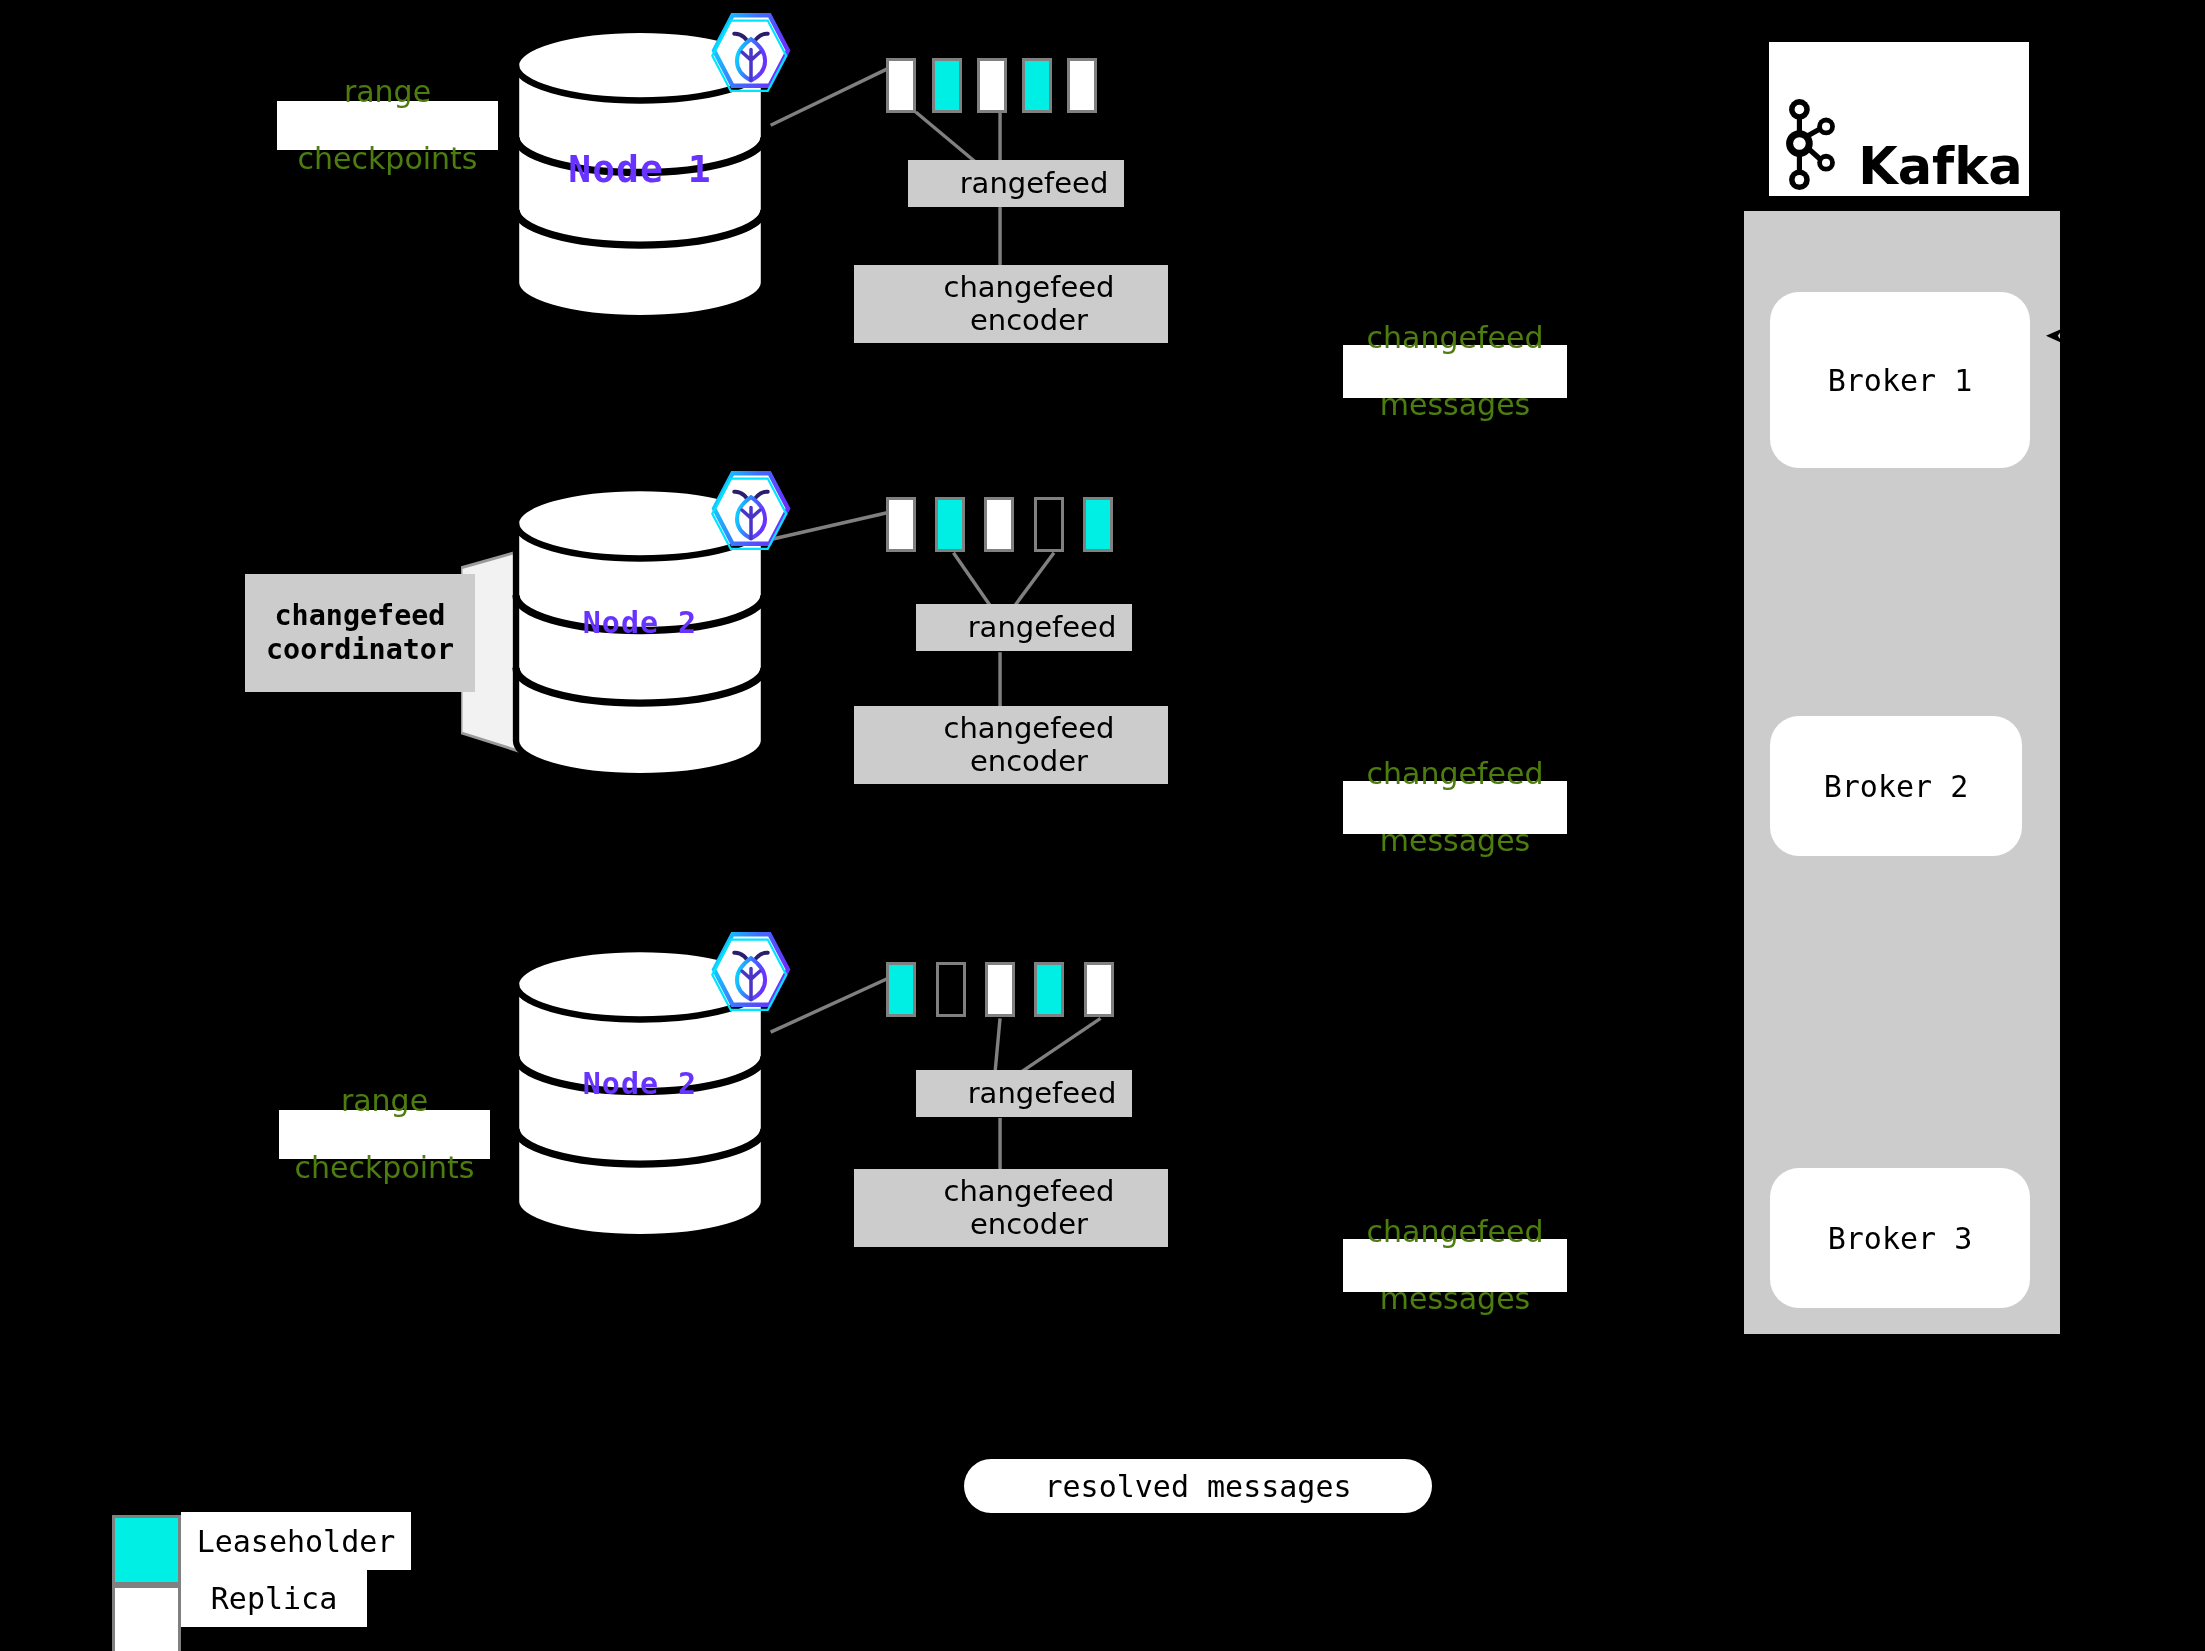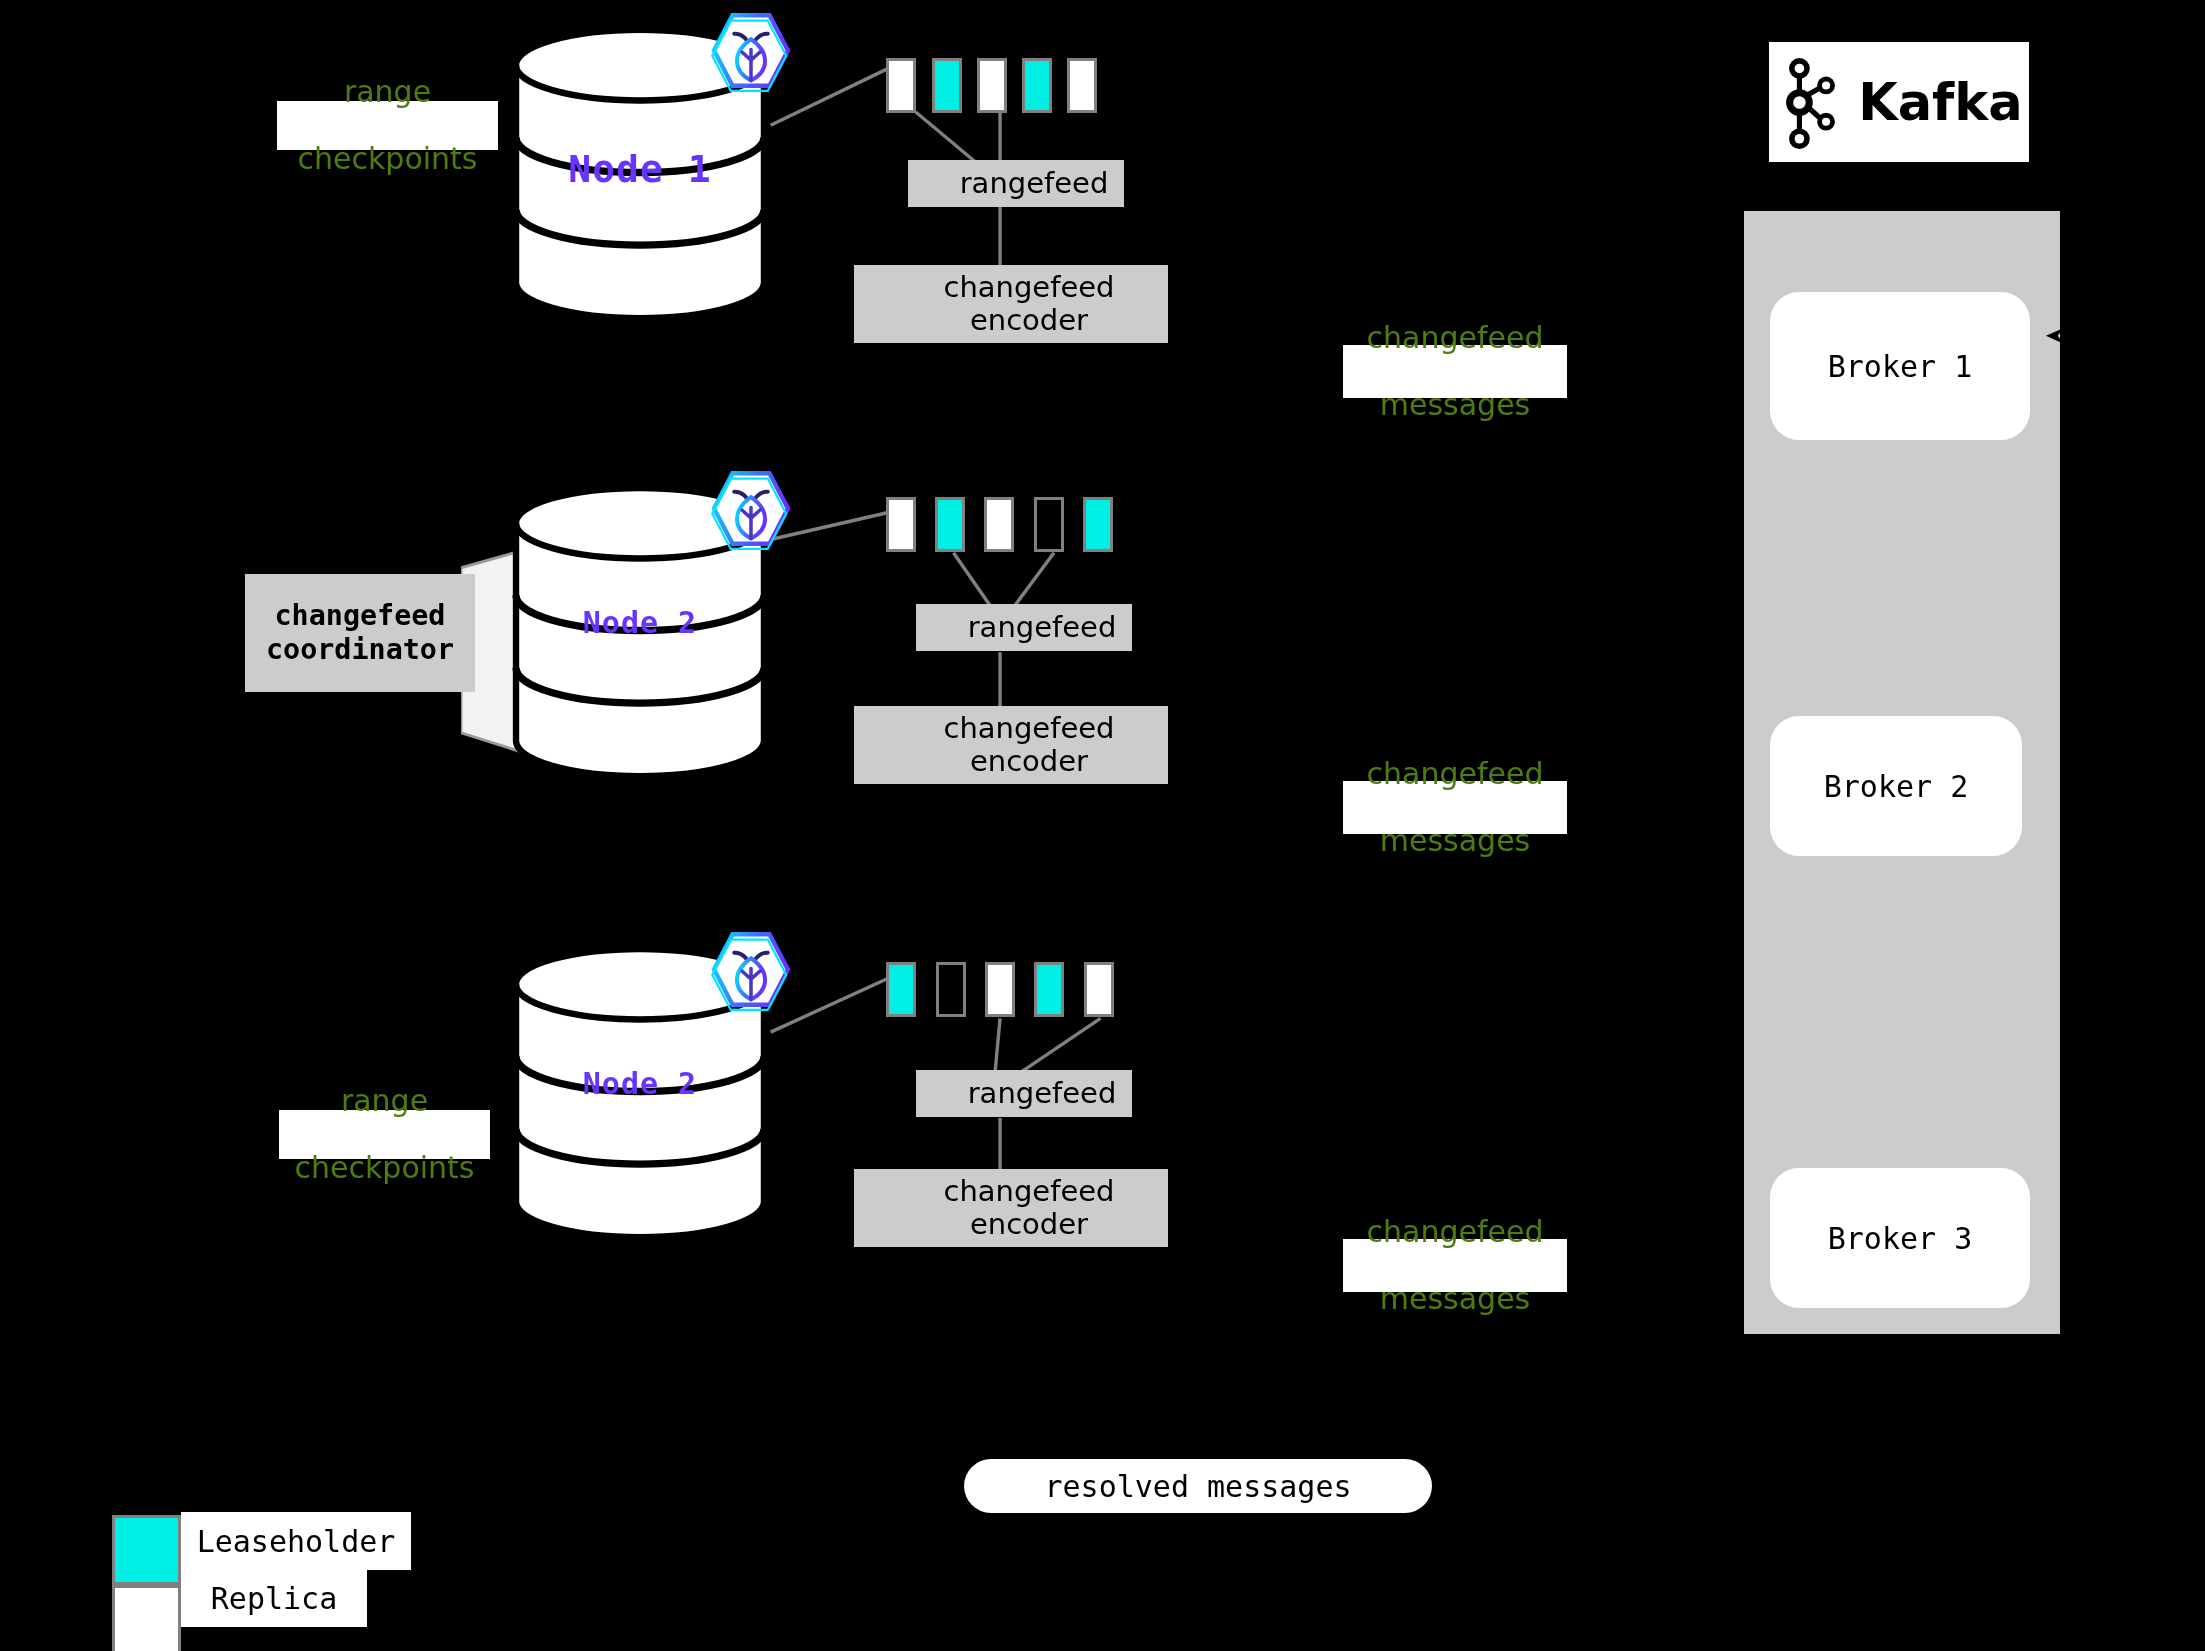--- a/index.html
+++ b/index.html
@@ -259,21 +259,21 @@
   <div class="abs label-box" style="left:1343px;top:345px;width:224px;height:53px;font-size:30px;">
     <span><span>changefeed</span><br><span>messages</span></span>
   </div>
   <div class="abs label-box" style="left:1343px;top:781px;width:224px;height:53px;font-size:30px;">
     <span><span>changefeed</span><br><span>messages</span></span>
   </div>
   <div class="abs label-box" style="left:1343px;top:1239px;width:224px;height:53px;font-size:30px;">
     <span><span>changefeed</span><br><span>messages</span></span>
   </div>
 
-  <div class="kafka-logo-box" style="left:1769px,;left:1769px;top:42px;width:260px;height:120px;">
+  <div class="kafka-logo-box" style="left:1769px,;left:1769px;top:42px;width:260px;height:154px;align-items:flex-end;">
     <svg width="74" height="105" viewBox="0 0 100 140">
       <g stroke="#000000" stroke-width="7" fill="none">
         <line x1="33" y1="34" x2="33" y2="66"></line>
         <line x1="33" y1="66" x2="63" y2="49"></line>
         <line x1="33" y1="66" x2="63" y2="93"></line>
         <line x1="33" y1="66" x2="33" y2="108"></line>
       </g>
       <circle cx="33" cy="24" r="14" fill="#000"></circle>
       <circle cx="33" cy="24" r="6.5" fill="#fff"></circle>
       <circle cx="69" cy="47" r="12" fill="#000"></circle>
@@ -289,21 +289,21 @@
   </div>
 
   <div class="kafka-panel" style="left:1744px;top:211px;width:316px;height:1123px;"></div>
 
   <div class="abs" style="left:2045px;top:326px;width:19.6px;height:19.6px;">
     <svg width="19.6" height="19.6" viewBox="0 0 40 40">
         <polygon points="38,4 2,20 38,36 26,20" fill="#000000"></polygon>
       </svg>
   </div>
 
-  <div class="broker" style="left:1770px;top:292px;width:260px;height:148px;font-size:30px;">Broker 1</div>
+  <div class="broker" style="left:1770px;top:292px;width:260px;height:176px;font-size:30px;">Broker 1</div>
   <div class="broker" style="left:1770px;top:716px;width:252px;height:140px;font-size:30px;">Broker 2</div>
   <div class="broker" style="left:1770px;top:1160px;width:260px;height:140px;font-size:30px;margin-top:8px;">Broker 3</div>
 
   <div class="pill" style="left:964px;top:1459px;width:468px;height:54px;font-size:30px;">resolved messages</div>
 
   <div class="legend-swatch" style="left:112px;top:1515px;width:69px;height:70px;background:#00efe5;"></div>
   <div class="legend-label" style="left:181px;top:1512px;width:230px;height:58px;font-size:30px;">Leaseholder</div>
 
   <div class="legend-swatch" style="left:112px;top:1585px;width:69px;height:70px;background:#ffffff;"></div>
   <div class="legend-label" style="left:181px;top:1569px;width:186px;height:58px;font-size:30px;">Replica</div>

